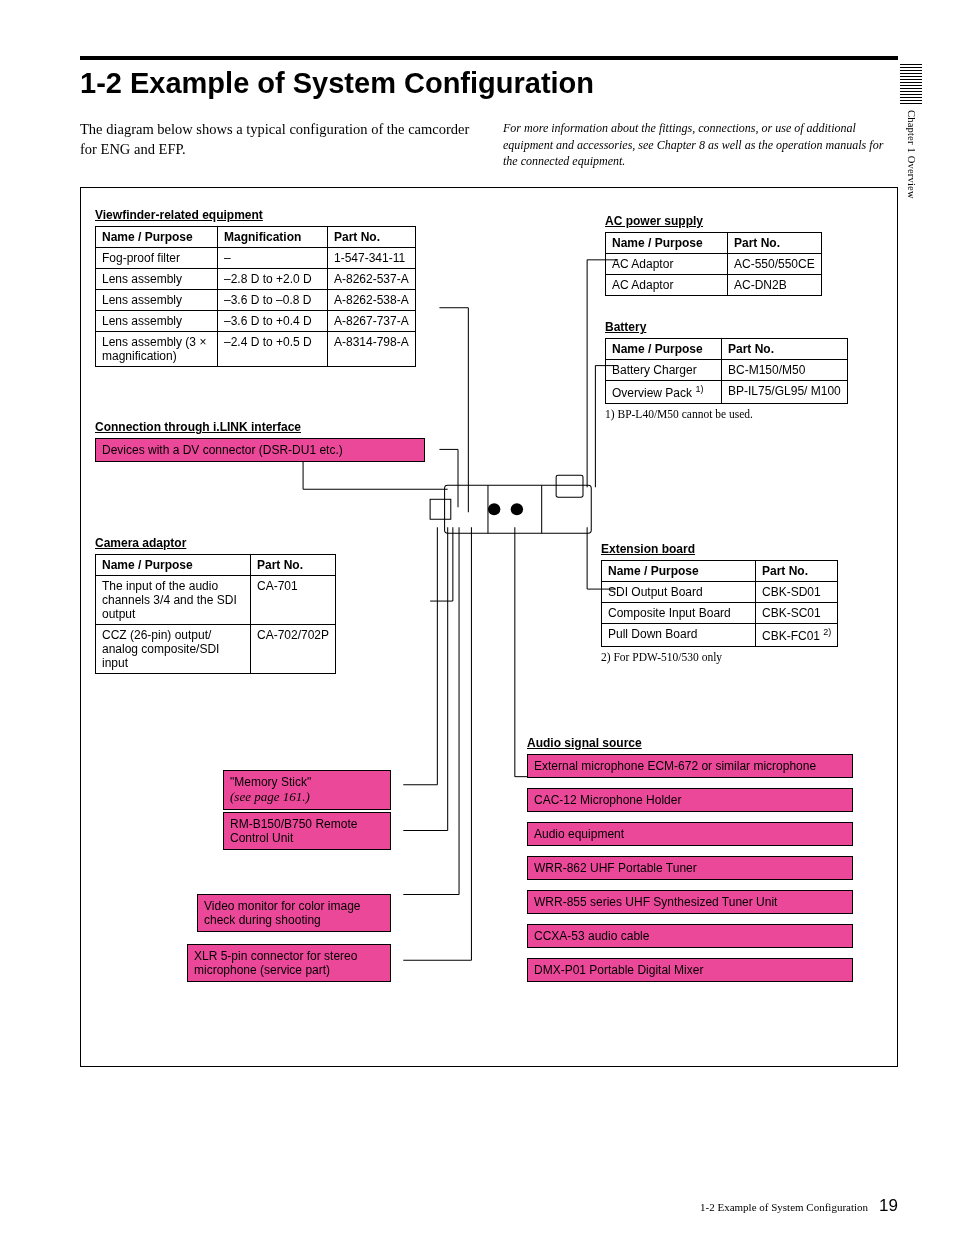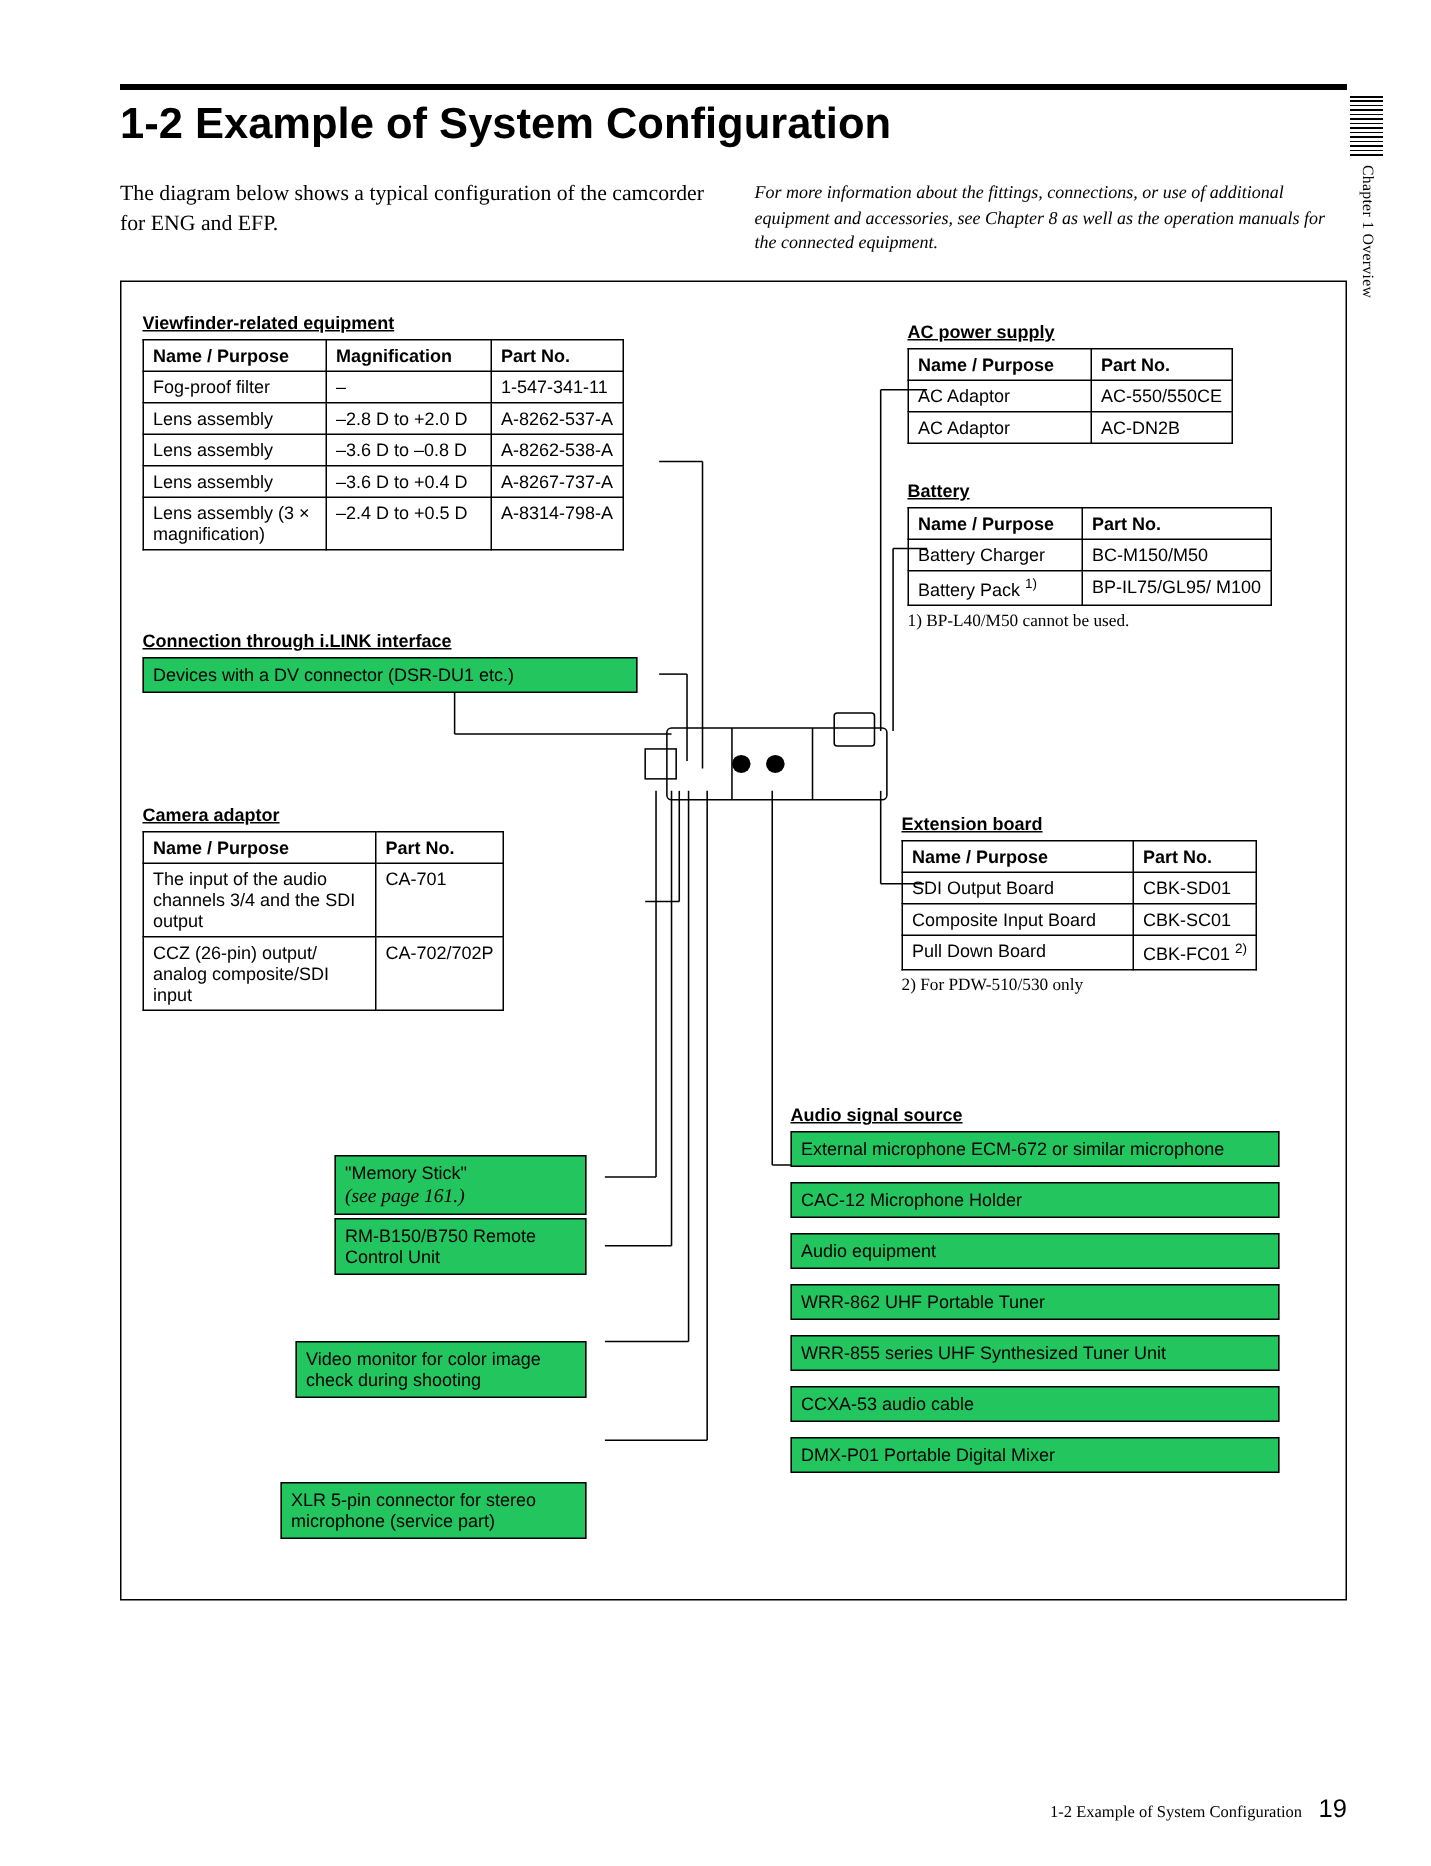--- a/index.html
+++ b/index.html
@@ -18,21 +18,21 @@
   .footer .sec{font-size:11px;}
   .footer .pg{font-family:Helvetica,Arial,sans-serif;font-size:17px;margin-left:8px;}
 
   .diagram{border:1px solid #000;padding:20px 14px 42px;position:relative;height:880px;box-sizing:border-box;font-family:Helvetica,Arial,sans-serif;}
   .diagram *{box-sizing:border-box;}
   .tbl{border-collapse:collapse;font-size:12px;}
   .tbl th,.tbl td{border:1px solid #000;padding:3px 6px;text-align:left;vertical-align:top;font-weight:400;}
   .tbl th{font-weight:700;}
   .group-title{font-size:12px;font-weight:700;font-family:Helvetica,Arial,sans-serif;margin:0 0 4px 0;text-decoration:underline;}
   .note{font-family:"Times New Roman",Times,serif;font-size:11.5px;margin-top:4px;}
-  .boxitem{border:1px solid #000;padding:4px 6px;font-size:12px;background:#22c55e;}
+  .boxitem{border:1px solid #000;padding:4px 6px;font-size:12px;background:#ec4899;}
   .sup{font-size:9px;vertical-align:super;}
 
   
   .grp-viewfinder{position:absolute;left:14px;top:20px;width:340px;}
   .grp-viewfinder .tbl td:nth-child(1){width:122px;}
   .grp-viewfinder .tbl td:nth-child(2){width:110px;}
 
   .grp-ilink{position:absolute;left:14px;top:232px;width:330px;}
   .grp-ilink .boxitem{width:330px;}
 
@@ -42,21 +42,21 @@
   .grp-memstick{position:absolute;left:142px;top:582px;}
   .grp-memstick .boxitem{width:168px;}
   .grp-memstick .stick-note{font-style:italic;font-family:"Times New Roman",Times,serif;font-size:13px;text-align:center;}
 
   .grp-rm{position:absolute;left:142px;top:624px;}
   .grp-rm .boxitem{width:168px;}
 
   .grp-monitor{position:absolute;left:116px;top:706px;}
   .grp-monitor .boxitem{width:194px;}
 
-  .grp-xlr{position:absolute;left:106px;top:756px;margin-top:44px;}
+  .grp-xlr{position:absolute;left:106px;top:756px;}
   .grp-xlr .boxitem{width:204px;}
 
   .grp-acpower{position:absolute;left:524px;top:26px;width:252px;}
   .grp-acpower .tbl td:first-child{width:122px;}
 
   .grp-battery{position:absolute;left:524px;top:132px;width:252px;}
   .grp-battery .tbl td:first-child{width:116px;}
 
   .grp-ext{position:absolute;left:520px;top:354px;width:256px;}
   .grp-ext .tbl td:first-child{width:154px;}
@@ -235,21 +235,21 @@
         <tbody>
             <tr>
               <th>Name / Purpose</th>
               <th>Part No.</th>
             </tr>
         <tr>
               <td>Battery Charger</td>
               <td>BC-M150/M50</td>
             </tr>
         <tr>
-              <td><span>Battery Pack</span> <span class="sup">1)</span></td>
+              <td><span>Overview Pack</span> <span class="sup">1)</span></td>
               <td>BP-IL75/GL95/ M100</td>
             </tr>
       </tbody>
         </table>
       <div class="note">1) BP-L40/M50 cannot be used.</div>
     </div>
 
     <div class="grp-ext">
       <div class="group-title">Extension board</div>
       <table class="tbl">

